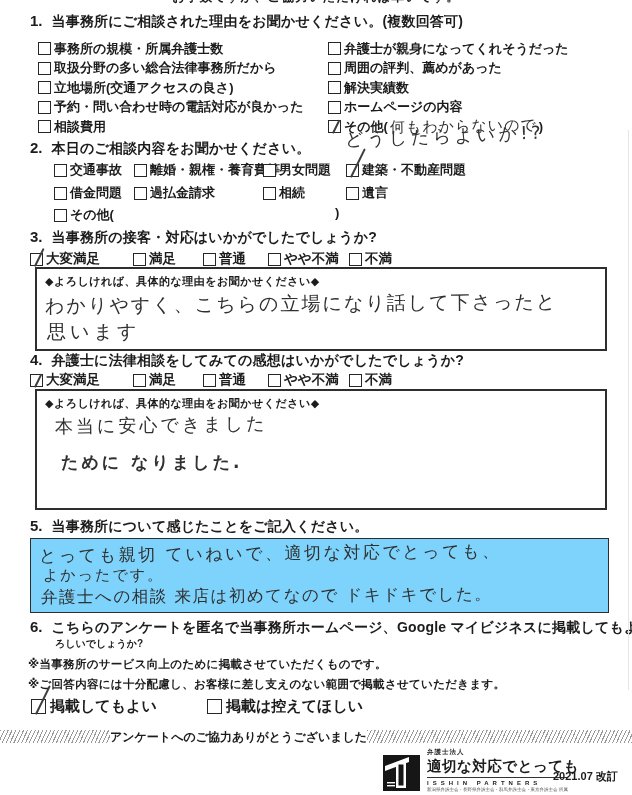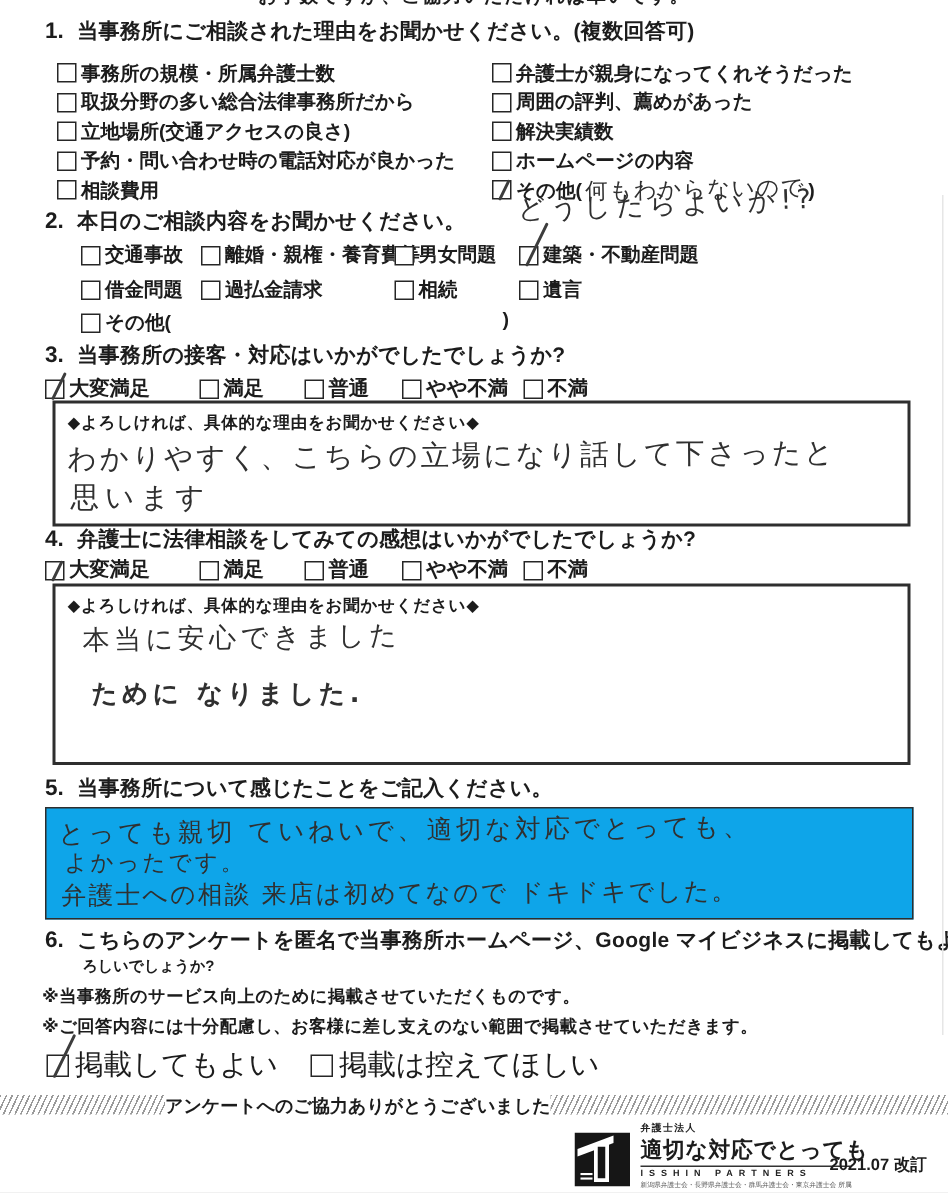--- a/index.html
+++ b/index.html
@@ -41,38 +41,38 @@
   .q2c1{left:53px}.q2c2{left:133px}.q2c3{left:262px}.q2c4{left:345px}
   #q2-close{position:absolute;left:335px;top:205px;font-size:13px;font-weight:700;}
   
   #q3-opts{top:250px}#q4-opts{top:371px}
   #q3-opts .cb-item,#q4-opts .cb-item{font-size:13.5px;}
   .o1{left:29px}.o2{left:132px}.o3{left:202px}.o4{left:267px}.o5{left:348px}
   
   .comment-box{position:absolute;left:35px;width:568px;border:2px solid #2e2e2e;background:#fff;}
   #q3-box{top:267px;height:80px;}
   #q4-box{top:389px;height:117px;}
-  #q5-box{position:absolute;top:538px;left:30px;width:577px;height:73px;border:1.6px solid #2e2e2e;background:#0ea5e9;}
+  #q5-box{position:absolute;top:538px;left:30px;width:577px;height:73px;border:1.6px solid #2e2e2e;background:#7dd3fc;}
   .box-prompt{position:absolute;top:5px;left:8px;font-size:11px;font-weight:700;letter-spacing:.5px;}
   
   .hw{font-family:"DejaVu Sans",sans-serif;color:#303030;white-space:nowrap;font-weight:400;}
   .hw-paren{font-size:15px;letter-spacing:1px;margin:0 2px;transform:rotate(-1deg);display:inline-block;}
   #q1-hw2{position:absolute;top:124px;left:345px;font-size:18px;letter-spacing:3.5px;transform:rotate(-2deg);}
   #q3-hw1{position:absolute;top:22px;left:8px;font-size:19px;letter-spacing:2px;transform:rotate(-.5deg);}
   #q3-hw2{position:absolute;top:50px;left:10px;font-size:19px;letter-spacing:4px;}
   #q4-hw1{position:absolute;top:22px;left:18px;font-size:18px;letter-spacing:3px;transform:rotate(-1deg);}
   #q4-hw2{position:absolute;top:60px;left:24px;font-size:17px;letter-spacing:3px;font-weight:bold;}
   #q5-hw1{position:absolute;top:3px;left:8px;font-size:17px;letter-spacing:2.5px;transform:rotate(-.6deg);}
   #q5-hw2{position:absolute;top:27px;left:12px;font-size:15px;letter-spacing:2px;}
   #q5-hw3{position:absolute;top:46px;left:10px;font-size:16.5px;letter-spacing:1.5px;transform:rotate(-.4deg);}
   
   .note{position:absolute;left:28px;font-size:11.5px;font-weight:700;letter-spacing:.3px;white-space:nowrap;}
   #q6-note1{top:657px}#q6-note2{top:677px}
   #q6-opts{top:697px;height:24px;}
-  #q6-opts .cb-item{font-size:19px;font-weight:400;}
+  #q6-opts .cb-item{font-size:15px;font-weight:700;}
   #q6-opts .cb{width:13px;height:13px;margin-right:4px;}
   .q6o1{left:30px}.q6o2{left:206px}
   
   #thanks{position:absolute;top:729px;left:0;width:632px;height:16px;}
   .hatch{position:absolute;top:1px;height:13px;
     background:repeating-linear-gradient(115deg,#9a9a9a 0,#9a9a9a 1px,#ffffff 1px,#ffffff 3.5px);}
   #hatch-l{left:0;width:110px;}
   #hatch-r{left:367px;width:265px;}
   #thanks-text{position:absolute;left:110px;width:257px;top:0;text-align:center;font-size:12px;font-weight:700;white-space:nowrap;}
   

